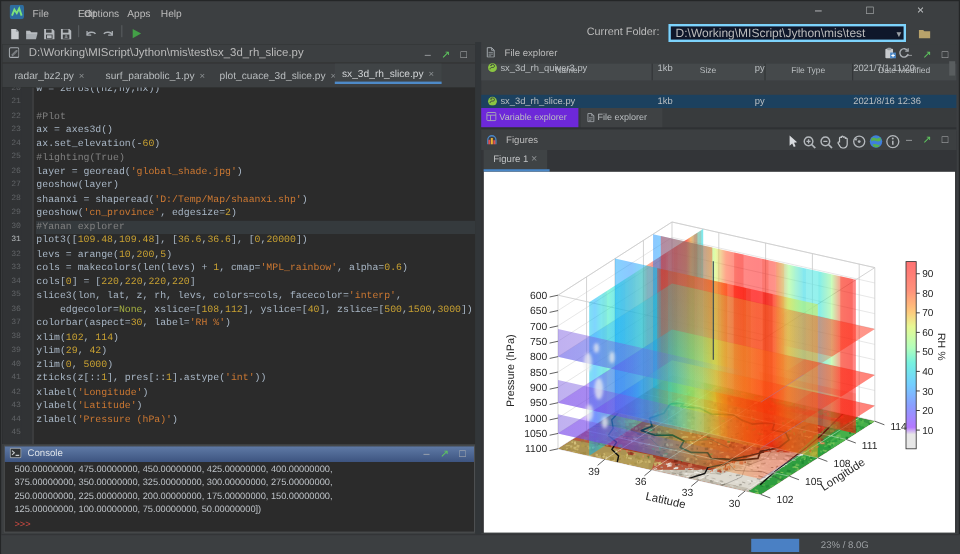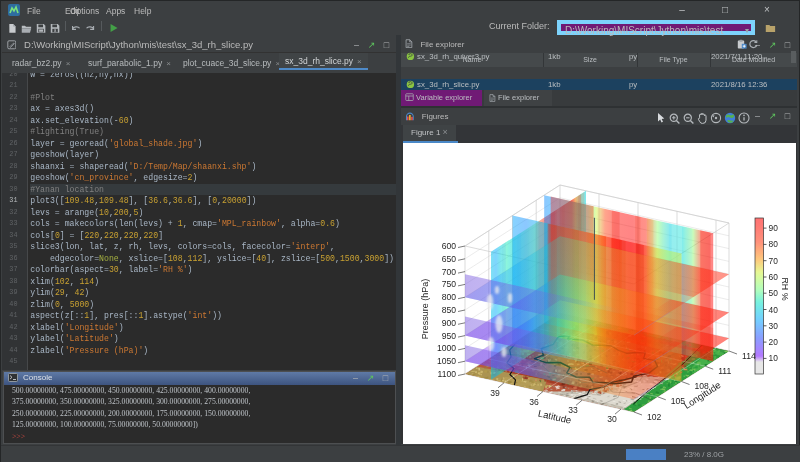--- a/index.html
+++ b/index.html
@@ -6,21 +6,21 @@
 
 #menubar{position:absolute;left:0;top:0;width:800px;height:17px;color:#bbbbbb;font-size:8.5px}
 #menubar .m{position:absolute;top:5px}
 #title{position:absolute;left:0;top:4.5px;width:800px;text-align:center;color:#b0b3b5;font-size:10px}
 .ctl{position:absolute;top:3px;color:#c0c3c5;font-size:10px;width:14px;text-align:center}
 
 #toolbar{position:absolute;left:0;top:17px;width:800px;height:17px}#toolbar .ti{position:absolute;transform:scale(0.78);transform-origin:top left}
 #toolbar svg{position:absolute;top:3px}
 .tsep{position:absolute;top:3px;width:1px;height:10px;background:#565a5d}
 #cfl{position:absolute;left:488px;top:3px;color:#bbbbbb;font-size:9px}
-#cfbox{position:absolute;left:556px;top:1.5px;width:198px;height:15px;background:#701a75;border:4px solid #7dd3fc;color:#bbbbbb;font-size:10px;line-height:13px;padding-left:4px}
+#cfbox{position:absolute;left:556px;top:1.5px;width:198px;height:15px;background:#0f172a;border:2px solid #7dd3fc;color:#bbbbbb;font-size:10px;line-height:13px;padding-left:4px}
 #cfarr{position:absolute;right:2px;top:0px;color:#9aa0a5;font-size:8px}
 
 .ptitle{position:absolute;color:#bbbbbb;font-size:8px;background:#3c3f41}
 .wb{display:inline-block;width:15px;text-align:center;color:#b0b3b5;font-size:9px}
 
 #edit{position:absolute;left:1px;top:36px;width:394px;height:333px;background:#2b2b2b;border:1px solid #2b2b2b}
 #etitle{left:1px;top:36px;width:394px;height:16px;line-height:16px;border-bottom:1px solid #323232;font-size:9.5px}
 #etabs{position:absolute;left:1px;top:52px;width:394px;height:20px;background:#3c3f41;font-size:8.5px;color:#b8bcbe}
 .etab{position:absolute;top:0;height:20px;line-height:20px;white-space:nowrap}
 .etab .x{color:#8a8e90;font-size:8px;margin-left:4px}
@@ -28,21 +28,21 @@
 #ecode{position:absolute;left:1px;top:72px;width:394px;height:297px;background:#2b2b2b;overflow:hidden}
 #gut{position:absolute;left:0;top:-4.25px;width:15.5px;color:#606366;background:#313335;text-align:right;height:310px}
 #gutbg{position:absolute;left:0;top:0;width:25px;height:298px;background:#313335}#gutsep{position:absolute;left:25px;top:0;width:1px;height:298px;background:#46484a}
 .cl{height:11.5px;line-height:11.5px;font-family:Liberation Mono, monospace;font-size:8.2px;white-space:pre}.gl{height:11.5px;line-height:11.5px;font-family:"Liberation Mono",monospace;font-size:6.8px;white-space:pre}
 #codetxt{position:absolute;left:28.3px;top:-4.25px;right:0}
 .cl.cur{background:#353a3d}
 .gl.cur{color:#b8bcbe}
 
 #console{position:absolute;left:2px;top:370px;width:393px;height:73px;background:#2b2b2b;border:1px solid #4d4f51}
 #ctitle{position:absolute;left:0;top:0;right:0;height:12.5px;background:linear-gradient(#5f7aa6,#3d5480);color:#dde2e8;font-size:8px;line-height:12.5px}
-#cbody{position:absolute;left:8px;top:13px;right:2px;bottom:0;overflow:hidden;font-family:Liberation Serif, serif;font-size:7.7px;line-height:11.4px;color:#bec3c8;white-space:pre}
+#cbody{position:absolute;left:8px;top:13px;right:2px;bottom:0;overflow:hidden;font-family:Liberation Sans, sans-serif;font-size:7.7px;line-height:11.4px;color:#bec3c8;white-space:pre}
 
 #fxp{position:absolute;left:400px;top:36px;width:396px;height:55px;background:#3c3f41}
 #fxtitle{left:400px;top:36px;width:396px;height:16px;line-height:16px}
 #fxhead{position:absolute;left:400px;top:52px;width:396px;height:14px;background:#45494b;color:#bbbfc2;font-size:7px;line-height:14px}
 .fxcol{position:absolute;top:0;text-align:center}
 .fxsep{position:absolute;top:0;width:1px;height:14px;background:#333638}
 .fxrow{position:absolute;left:400px;width:396px;height:11.5px;color:#bbbfc2;font-size:7.8px;line-height:11.5px}
 #fxrow2{background:#1c415f}
 #fxtabs{position:absolute;left:400px;top:89px;width:396px;height:16px;background:#383b3d;font-size:7.5px;color:#bbbfc2}
 .fxtab{position:absolute;top:0;height:16px;line-height:16px}
@@ -184,32 +184,32 @@
         <div class="cl"><span style="color:#a9b7c6">w = zeros((nz,ny,nx))</span></div>
         <div class="cl">&nbsp;</div>
         <div class="cl"><span style="color:#808080">#Plot</span></div>
         <div class="cl"><span style="color:#a9b7c6">ax = axes3d()</span></div>
         <div class="cl"><span style="color:#a9b7c6">ax.set_elevation(-</span><span style="color:#c8a132">60</span><span style="color:#a9b7c6">)</span></div>
         <div class="cl"><span style="color:#808080">#lighting(True)</span></div>
         <div class="cl"><span style="color:#a9b7c6">layer = georead(</span><span style="color:#cc7832">'global_shade.jpg'</span><span style="color:#a9b7c6">)</span></div>
         <div class="cl"><span style="color:#a9b7c6">geoshow(layer)</span></div>
         <div class="cl"><span style="color:#a9b7c6">shaanxi = shaperead(</span><span style="color:#cc7832">'D:/Temp/Map/shaanxi.shp'</span><span style="color:#a9b7c6">)</span></div>
         <div class="cl"><span style="color:#a9b7c6">geoshow(</span><span style="color:#cc7832">'cn_province'</span><span style="color:#a9b7c6">, edgesize=</span><span style="color:#c8a132">2</span><span style="color:#a9b7c6">)</span></div>
-        <div class="cl cur"><span style="color:#808080">#Yanan location</span></div>
+        <div class="cl cur"><span style="color:#808080">#Yanan explorer</span></div>
         <div class="cl"><span style="color:#a9b7c6">plot3([</span><span style="color:#c8a132">109.48</span><span style="color:#a9b7c6">,</span><span style="color:#c8a132">109.48</span><span style="color:#a9b7c6">], [</span><span style="color:#c8a132">36.6</span><span style="color:#a9b7c6">,</span><span style="color:#c8a132">36.6</span><span style="color:#a9b7c6">], [</span><span style="color:#c8a132">0</span><span style="color:#a9b7c6">,</span><span style="color:#c8a132">20000</span><span style="color:#a9b7c6">])</span></div>
         <div class="cl"><span style="color:#a9b7c6">levs = arange(</span><span style="color:#c8a132">10</span><span style="color:#a9b7c6">,</span><span style="color:#c8a132">200</span><span style="color:#a9b7c6">,</span><span style="color:#c8a132">5</span><span style="color:#a9b7c6">)</span></div>
         <div class="cl"><span style="color:#a9b7c6">cols = makecolors(len(levs) + </span><span style="color:#c8a132">1</span><span style="color:#a9b7c6">, cmap=</span><span style="color:#cc7832">'MPL_rainbow'</span><span style="color:#a9b7c6">, alpha=</span><span style="color:#c8a132">0.6</span><span style="color:#a9b7c6">)</span></div>
         <div class="cl"><span style="color:#a9b7c6">cols[</span><span style="color:#c8a132">0</span><span style="color:#a9b7c6">] = [</span><span style="color:#c8a132">220</span><span style="color:#a9b7c6">,</span><span style="color:#c8a132">220</span><span style="color:#a9b7c6">,</span><span style="color:#c8a132">220</span><span style="color:#a9b7c6">,</span><span style="color:#c8a132">220</span><span style="color:#a9b7c6">]</span></div>
         <div class="cl"><span style="color:#a9b7c6">slice3(lon, lat, z, rh, levs, colors=cols, facecolor=</span><span style="color:#cc7832">'interp'</span><span style="color:#a9b7c6">,</span></div>
         <div class="cl"><span style="color:#a9b7c6">    edgecolor=</span><span style="color:#a5b041">None</span><span style="color:#a9b7c6">, xslice=[</span><span style="color:#c8a132">108</span><span style="color:#a9b7c6">,</span><span style="color:#c8a132">112</span><span style="color:#a9b7c6">], yslice=[</span><span style="color:#c8a132">40</span><span style="color:#a9b7c6">], zslice=[</span><span style="color:#c8a132">500</span><span style="color:#a9b7c6">,</span><span style="color:#c8a132">1500</span><span style="color:#a9b7c6">,</span><span style="color:#c8a132">3000</span><span style="color:#a9b7c6">])</span></div>
         <div class="cl"><span style="color:#a9b7c6">colorbar(aspect=</span><span style="color:#c8a132">30</span><span style="color:#a9b7c6">, label=</span><span style="color:#cc7832">'RH %'</span><span style="color:#a9b7c6">)</span></div>
         <div class="cl"><span style="color:#a9b7c6">xlim(</span><span style="color:#c8a132">102</span><span style="color:#a9b7c6">, </span><span style="color:#c8a132">114</span><span style="color:#a9b7c6">)</span></div>
         <div class="cl"><span style="color:#a9b7c6">ylim(</span><span style="color:#c8a132">29</span><span style="color:#a9b7c6">, </span><span style="color:#c8a132">42</span><span style="color:#a9b7c6">)</span></div>
         <div class="cl"><span style="color:#a9b7c6">zlim(</span><span style="color:#c8a132">0</span><span style="color:#a9b7c6">, </span><span style="color:#c8a132">5000</span><span style="color:#a9b7c6">)</span></div>
-        <div class="cl"><span style="color:#a9b7c6">aspect(z[::</span><span style="color:#c8a132">1</span><span style="color:#a9b7c6">], pres[::</span><span style="color:#c8a132">1</span><span style="color:#a9b7c6">].astype(</span><span style="color:#cc7832">'int'</span><span style="color:#a9b7c6">))</span></div>
+        <div class="cl"><span style="color:#a9b7c6">zticks(z[::</span><span style="color:#c8a132">1</span><span style="color:#a9b7c6">], pres[::</span><span style="color:#c8a132">1</span><span style="color:#a9b7c6">].astype(</span><span style="color:#cc7832">'int'</span><span style="color:#a9b7c6">))</span></div>
         <div class="cl"><span style="color:#a9b7c6">xlabel(</span><span style="color:#cc7832">'Longitude'</span><span style="color:#a9b7c6">)</span></div>
         <div class="cl"><span style="color:#a9b7c6">ylabel(</span><span style="color:#cc7832">'Latitude'</span><span style="color:#a9b7c6">)</span></div>
         <div class="cl"><span style="color:#a9b7c6">zlabel(</span><span style="color:#cc7832">'Pressure (hPa)'</span><span style="color:#a9b7c6">)</span></div>
       </div>
 </div>
 
 <div id="console">
  <div id="ctitle"><span style="margin-left:4px;vertical-align:-2px"><svg width="10" height="9" viewBox="0 0 10 9" style="">
             <rect x="0.5" y="0.5" width="9" height="8" rx="1" fill="#2f3234" stroke="#9aa0a5" stroke-width="0.9"></rect>
             <path d="M2 2.5 L4 4.3 L2 6.1" stroke="#c8cbce" stroke-width="0.9" fill="none"></path>
@@ -271,21 +271,21 @@
           <circle cx="5.5" cy="5.5" r="4.6" fill="#8ac542"></circle>
           <path d="M3 7.2 C3 5.6 4.2 5.3 5.5 5.3 C6.8 5.3 7.6 4.9 7.6 3.8 C7.6 2.6 6.6 2 5.4 2 C4.2 2 3.4 2.6 3.4 3.6" stroke="#3c3f41" stroke-width="1" fill="none"></path>
           <circle cx="4.4" cy="3" r="0.55" fill="#3c3f41"></circle>
         </svg></span>
  <span style="position:absolute;left:16px">sx_3d_rh_slice.py</span>
  <span style="position:absolute;left:147px">1kb</span>
  <span style="position:absolute;left:228px">py</span>
  <span style="position:absolute;left:310px">2021/8/16 12:36</span>
 </div>
 <div id="fxtabs">
- <span class="fxtab" style="left:0px;width:81px;background:#701a75;padding-left:4px"><span style="vertical-align:-2px;zoom:0.75;display:inline-block"><svg width="12" height="11" viewBox="0 0 12 11" style="">
+ <span class="fxtab" style="left:0px;width:81px;background:#6d28d9;padding-left:4px"><span style="vertical-align:-2px;zoom:0.75;display:inline-block"><svg width="12" height="11" viewBox="0 0 12 11" style="">
             <rect x="1" y="1" width="10" height="9" rx="1" fill="none" stroke="#a8adb2" stroke-width="1"></rect>
             <path d="M1 4 h10 M5 4 v6" stroke="#a8adb2" stroke-width="1"></path>
           </svg></span> Variable explorer</span>
  <span class="fxtab" style="left:83px;width:68px;background:#3f4244;padding-left:5px"><span style="vertical-align:-3px;zoom:0.62;display:inline-block"><svg width="11" height="13" viewBox="0 0 11 13" style="">
             <path d="M1.5 1 h5 l3 3 v8 h-8 z" fill="none" stroke="#a8adb2" stroke-width="1.1"></path>
             <path d="M6.5 1 v3 h3" fill="none" stroke="#a8adb2" stroke-width="1"></path>
             <path d="M3 6.5 h5 M3 8.5 h5 M3 10.5 h3" stroke="#a8adb2" stroke-width="0.8"></path>
           </svg></span> File explorer</span>
 </div>
 

